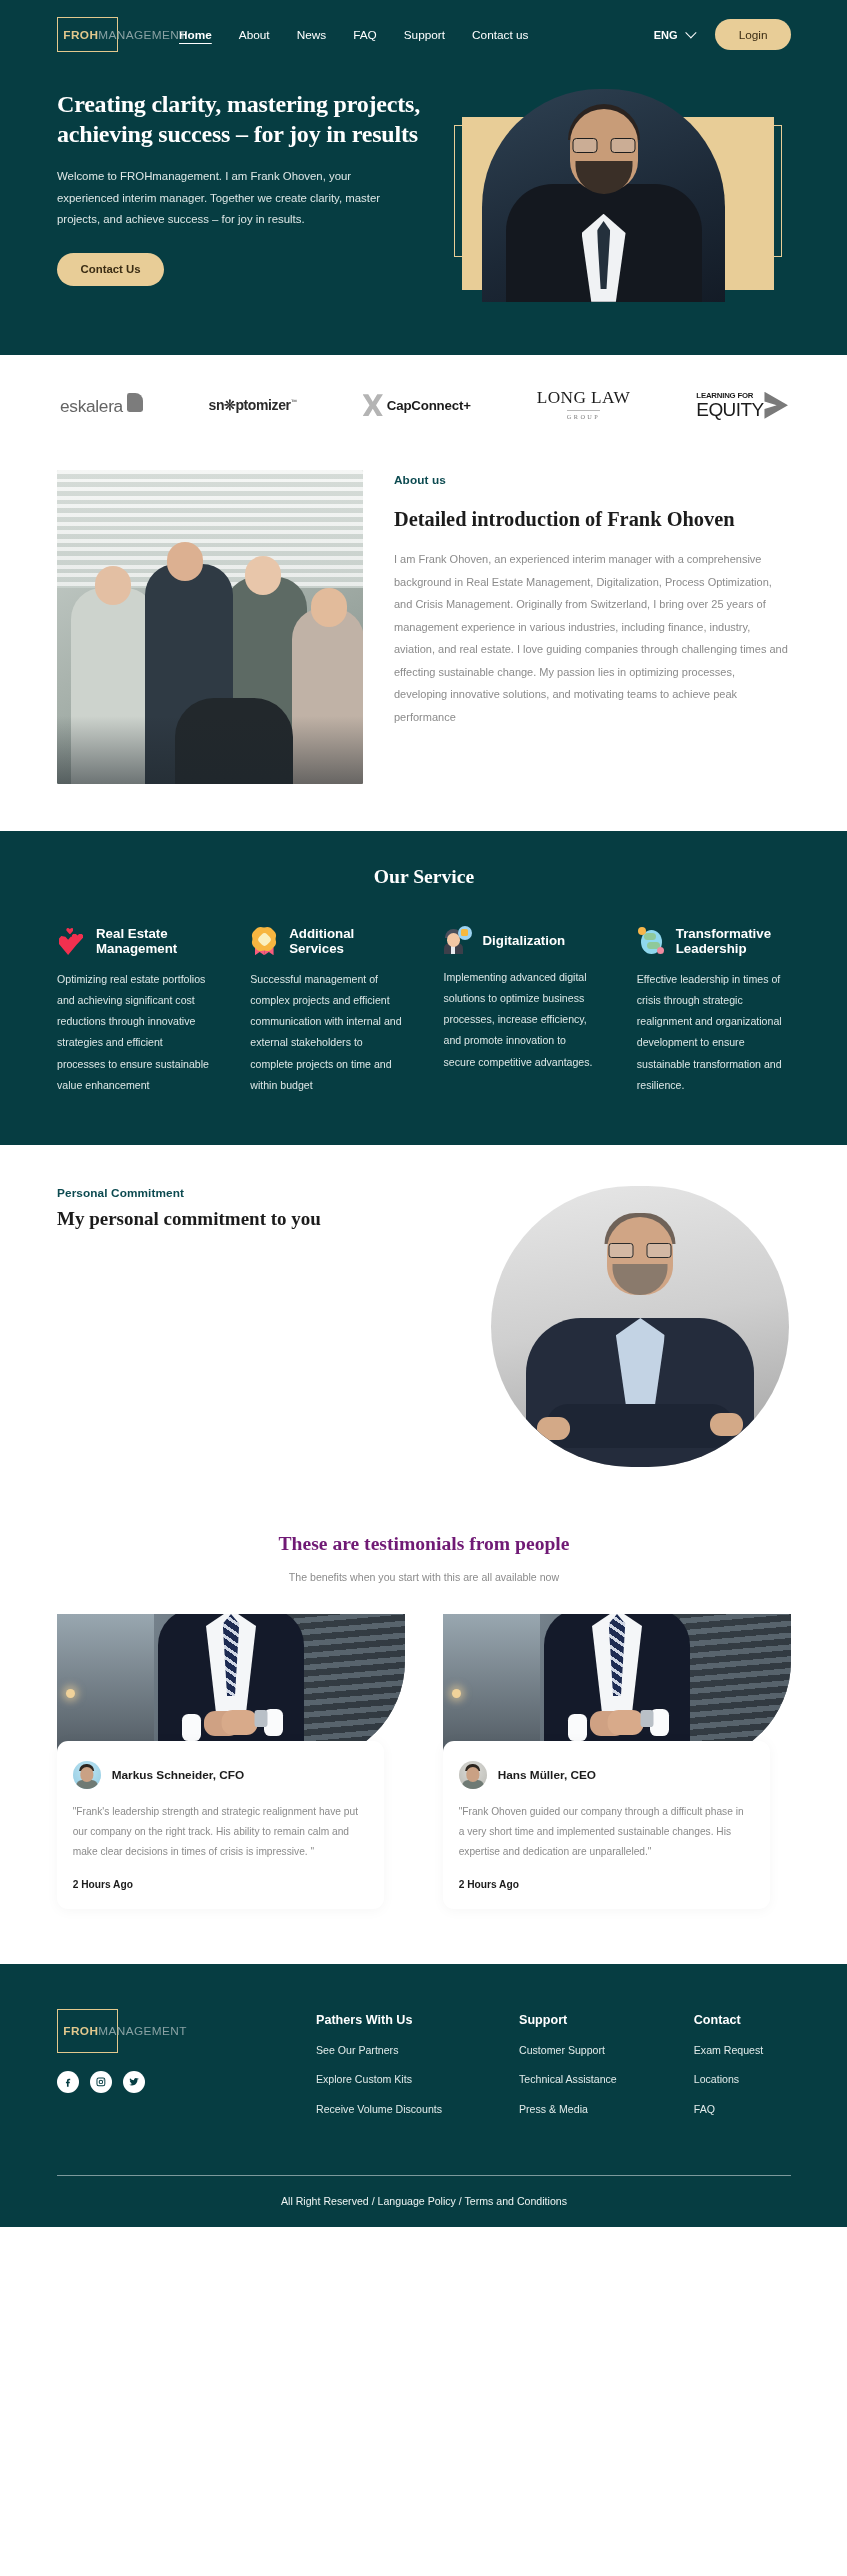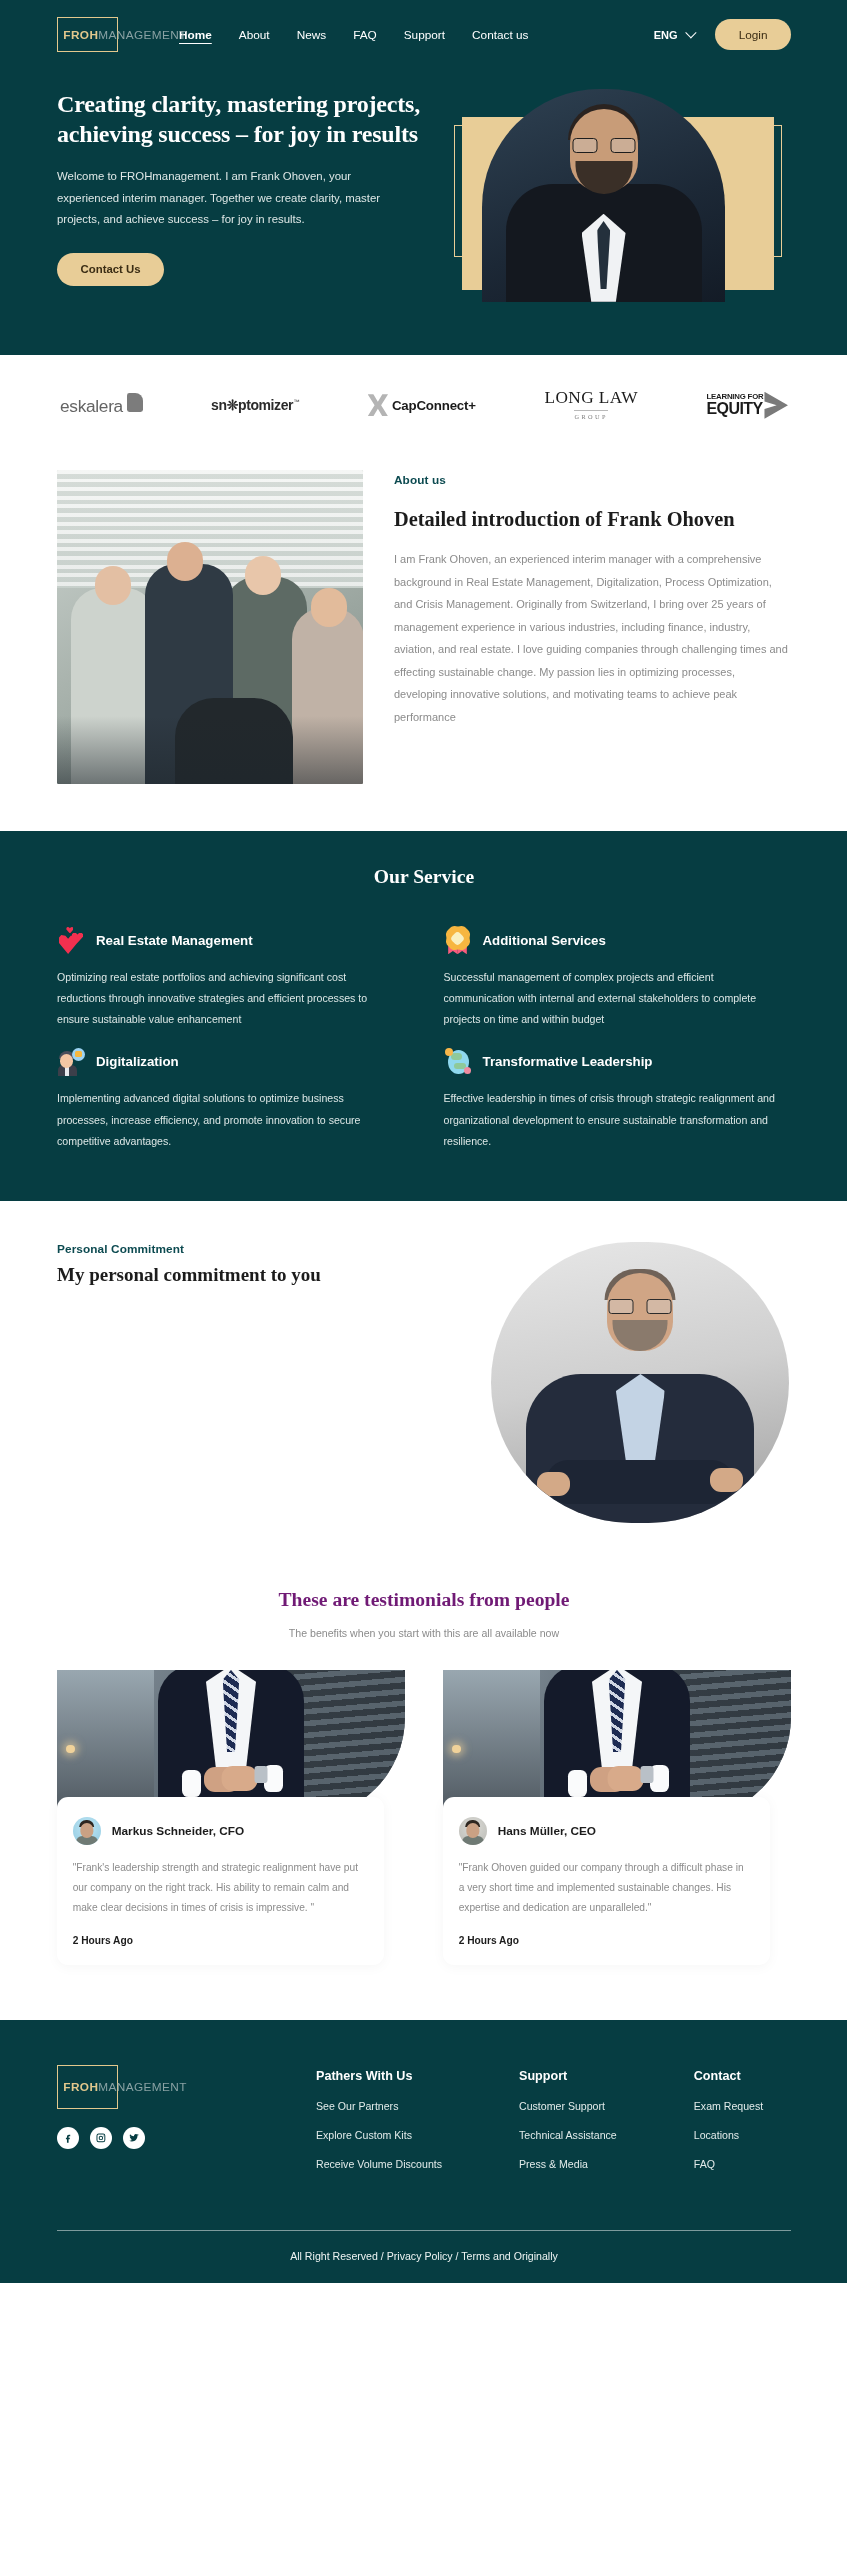--- a/index.html
+++ b/index.html
@@ -98,21 +98,21 @@
   .l-snap sup { font-size:6.3px; font-weight:400; vertical-align:super; }
   .l-cap { display:flex; align-items:center; gap:3.9px; }
   .l-cap .x { width:20.4px; height:22px; background:#b4b4b4; clip-path:polygon(0 0,28% 0,50% 34%,72% 0,100% 0,66% 50%,100% 100%,72% 100%,50% 66%,28% 100%,0 100%,34% 50%); }
   .l-cap .t { font-size:13.3px; font-weight:800; color:#1b1b1b; letter-spacing:-0.2px; }
   .l-long { text-align:center; color:#1c1c1c; font-family:"Liberation Serif", serif; }
   .l-long .t1 { font-size:17.3px; letter-spacing:0.4px; }
   .l-long .t2 { font-size:6.3px; letter-spacing:2.4px; color:#7c7c7c; margin-top:1.6px; border-top:0.8px solid #b9b9b9; display:inline-block; padding-top:1.6px; }
   .l-lfe { display:flex; align-items:center; gap:1px; }
   .l-lfe .tx { line-height:1; color:#1b1b1b; }
   .l-lfe .t1 { font-size:7.8px; font-weight:800; letter-spacing:-0.2px; }
-  .l-lfe .t2 { font-size:16px; font-weight:700; letter-spacing:-0.6px; }
+  .l-lfe .t2 { font-size:19px; font-weight:400; letter-spacing:-0.6px; }
   .l-lfe .arw { width:23.5px; height:27px; background:#7a7a7a; clip-path:polygon(0 0,100% 50%,0 100%,0 64%,52% 50%,0 36%); }
 
   
   .about { display:flex; gap:31px; padding:12.6px 57px 47px 57px; background:#fff; }
   .about-img {
     width:306px; height:314px; flex:none; border-radius:1.6px; overflow:hidden;
     position:relative; background:linear-gradient(150deg,#cfd6d2 0%,#a9b3ad 45%,#7d8a84 100%);
   }
   .ai-win { position:absolute; left:0; top:0; width:100%; height:118px; background:linear-gradient(180deg,#e9ece9,#cfd6d2); }
   .ai-blind { position:absolute; left:0; top:0; width:100%; height:118px; background:repeating-linear-gradient(180deg,rgba(255,255,255,.55) 0 3.9px,rgba(190,200,195,.45) 3.9px 8.6px); }
@@ -137,21 +137,21 @@
   }
   .body-gray { color:#8b8b8b; font-size:11px; line-height:2.05; margin-top:15.7px; }
 
   
   .services { background:#063d42; padding:35px 57px 49px 57px; }
   .sv-title {
     text-align:center; color:#fff; font-family:"Liberation Serif", serif;
     font-weight:700; font-size:19.6px;
   }
   .sv-sub { text-align:center; color:#e3ebea; font-size:11.4px; margin-top:17.3px; }
-  .sv-grid { display:grid; grid-template-columns:1fr 1fr; gap:17.3px 39px; margin-top:38px; }
+  .sv-grid { display:grid; grid-template-columns:1fr 1fr 1fr 1fr; gap:17.3px 39px; margin-top:38px; }
   .sv-head { display:flex; align-items:center; gap:11px; }
   .sv-ico { width:28px; height:28px; flex:none; position:relative; }
   .sv-name { color:#fff; font-size:13.3px; font-weight:700; }
   .sv-desc { color:#dde7e6; font-size:10.6px; line-height:2.0; margin-top:12.6px; max-width:338px; }
 
   .ico-heart .h1,.ico-heart .h2,.ico-heart .h3 { position:absolute; background:#f2304f; }
   .ico-heart .h1 { left:1.6px; top:8.6px; width:19px; height:19px; clip-path:polygon(50% 100%,0 40%,0 16%,14% 0,36% 4%,50% 20%,64% 4%,86% 0,100% 16%,100% 40%); }
   .ico-heart .h2 { left:15px; top:6.3px; width:11px; height:10.2px; clip-path:polygon(50% 100%,0 40%,0 16%,14% 0,36% 4%,50% 20%,64% 4%,86% 0,100% 16%,100% 40%); }
   .ico-heart .h3 { left:9.4px; top:0.8px; width:7px; height:6.3px; clip-path:polygon(50% 100%,0 40%,0 16%,14% 0,36% 4%,50% 20%,64% 4%,86% 0,100% 16%,100% 40%); }
   .ico-badge .rib { position:absolute; bottom:0; width:9.4px; height:12.6px; background:#f95c7d; }
@@ -552,17 +552,17 @@
         <div class="f-col">
           <div class="f-col-h">Contact</div>
           <a href="#">Exam Request</a>
           <a href="#">Locations</a>
           <a href="#">FAQ</a>
         </div>
       </div>
     </div>
 
     <div class="f-divider"></div>
-    <div class="f-copy">All Right Reserved / Privacy Policy / Terms and Originally</div>
+    <div class="f-copy">All Right Reserved / Language Policy / Terms and Conditions</div>
   </footer>
 
 </div>
 
 
 </body></html>

